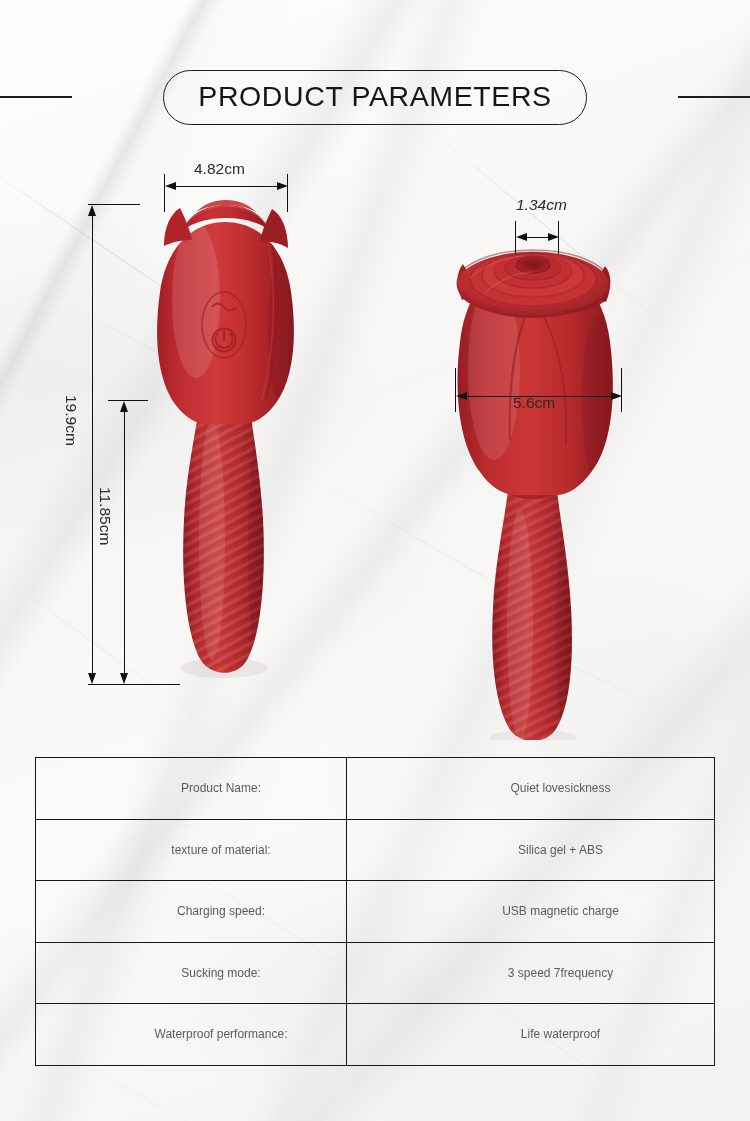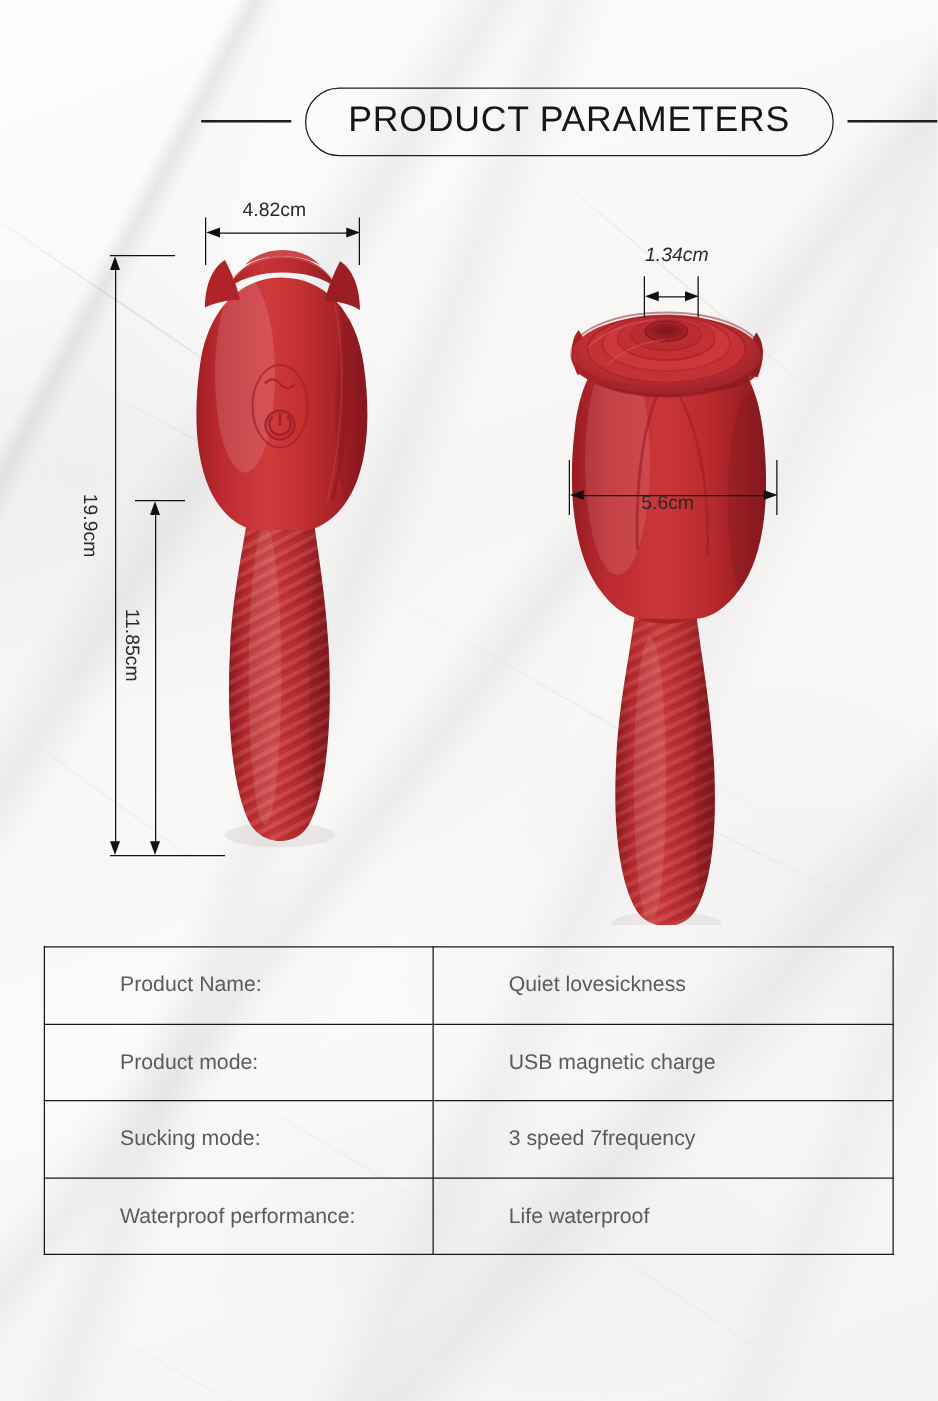--- a/index.html
+++ b/index.html
@@ -39,21 +39,21 @@
   }
 
   
   .title-row {
     position: absolute;
     left: 0; right: 0;
     top: 66px;
     height: 62px;
     display: flex;
     align-items: center;
-    justify-content: flex-end;
+    justify-content: space-between;
     gap: 0;
   }
   .title-rule {
     width: 72px;
     height: 1.4px;
     background: #1d1d1d;
   }
   .title-pill {
     margin: 0 11px;
     border: 1.5px solid #1d1d1d;
@@ -91,24 +91,25 @@
     left: 35px;
     top: 757px;
     width: 680px;
     border-collapse: collapse;
     background: transparent;
   }
   .spec-table td {
     border: 1.3px solid #181818;
     height: 61.5px;
     padding: 0 0 0 60px;
-    font-size: 17px;
+    font-size: 12px;
     color: #5b5b5b;
     vertical-align: middle;
     font-weight: 400;
+    text-align: center;
   }
   .spec-table td.label { width: 311px; padding-left: 60px; }
   .spec-table td.value { }
 </style>
 </head>
 <body>
 
 <div class="marble">
   <div class="vein" style="left:-40px;  top:150px; width:420px; transform:rotate(34deg);"></div>
   <div class="vein" style="left:60px;   top:300px; width:300px; transform:rotate(28deg); opacity:.6;"></div>
@@ -353,21 +354,25 @@
   </div>
 </div>
 
 <table class="spec-table">
   <tbody>
     <tr>
       <td class="label">Product Name:</td>
       <td class="value">Quiet lovesickness</td>
     </tr>
     <tr>
-      <td class="label">Product mode:</td>
+      <td class="label">texture of material:</td>
+      <td class="value">Silica gel + ABS</td>
+    </tr>
+    <tr>
+      <td class="label">Charging speed:</td>
       <td class="value">USB magnetic charge</td>
     </tr>
     <tr>
       <td class="label">Sucking mode:</td>
       <td class="value">3 speed 7frequency</td>
     </tr>
     <tr>
       <td class="label">Waterproof performance:</td>
       <td class="value">Life waterproof</td>
     </tr>

